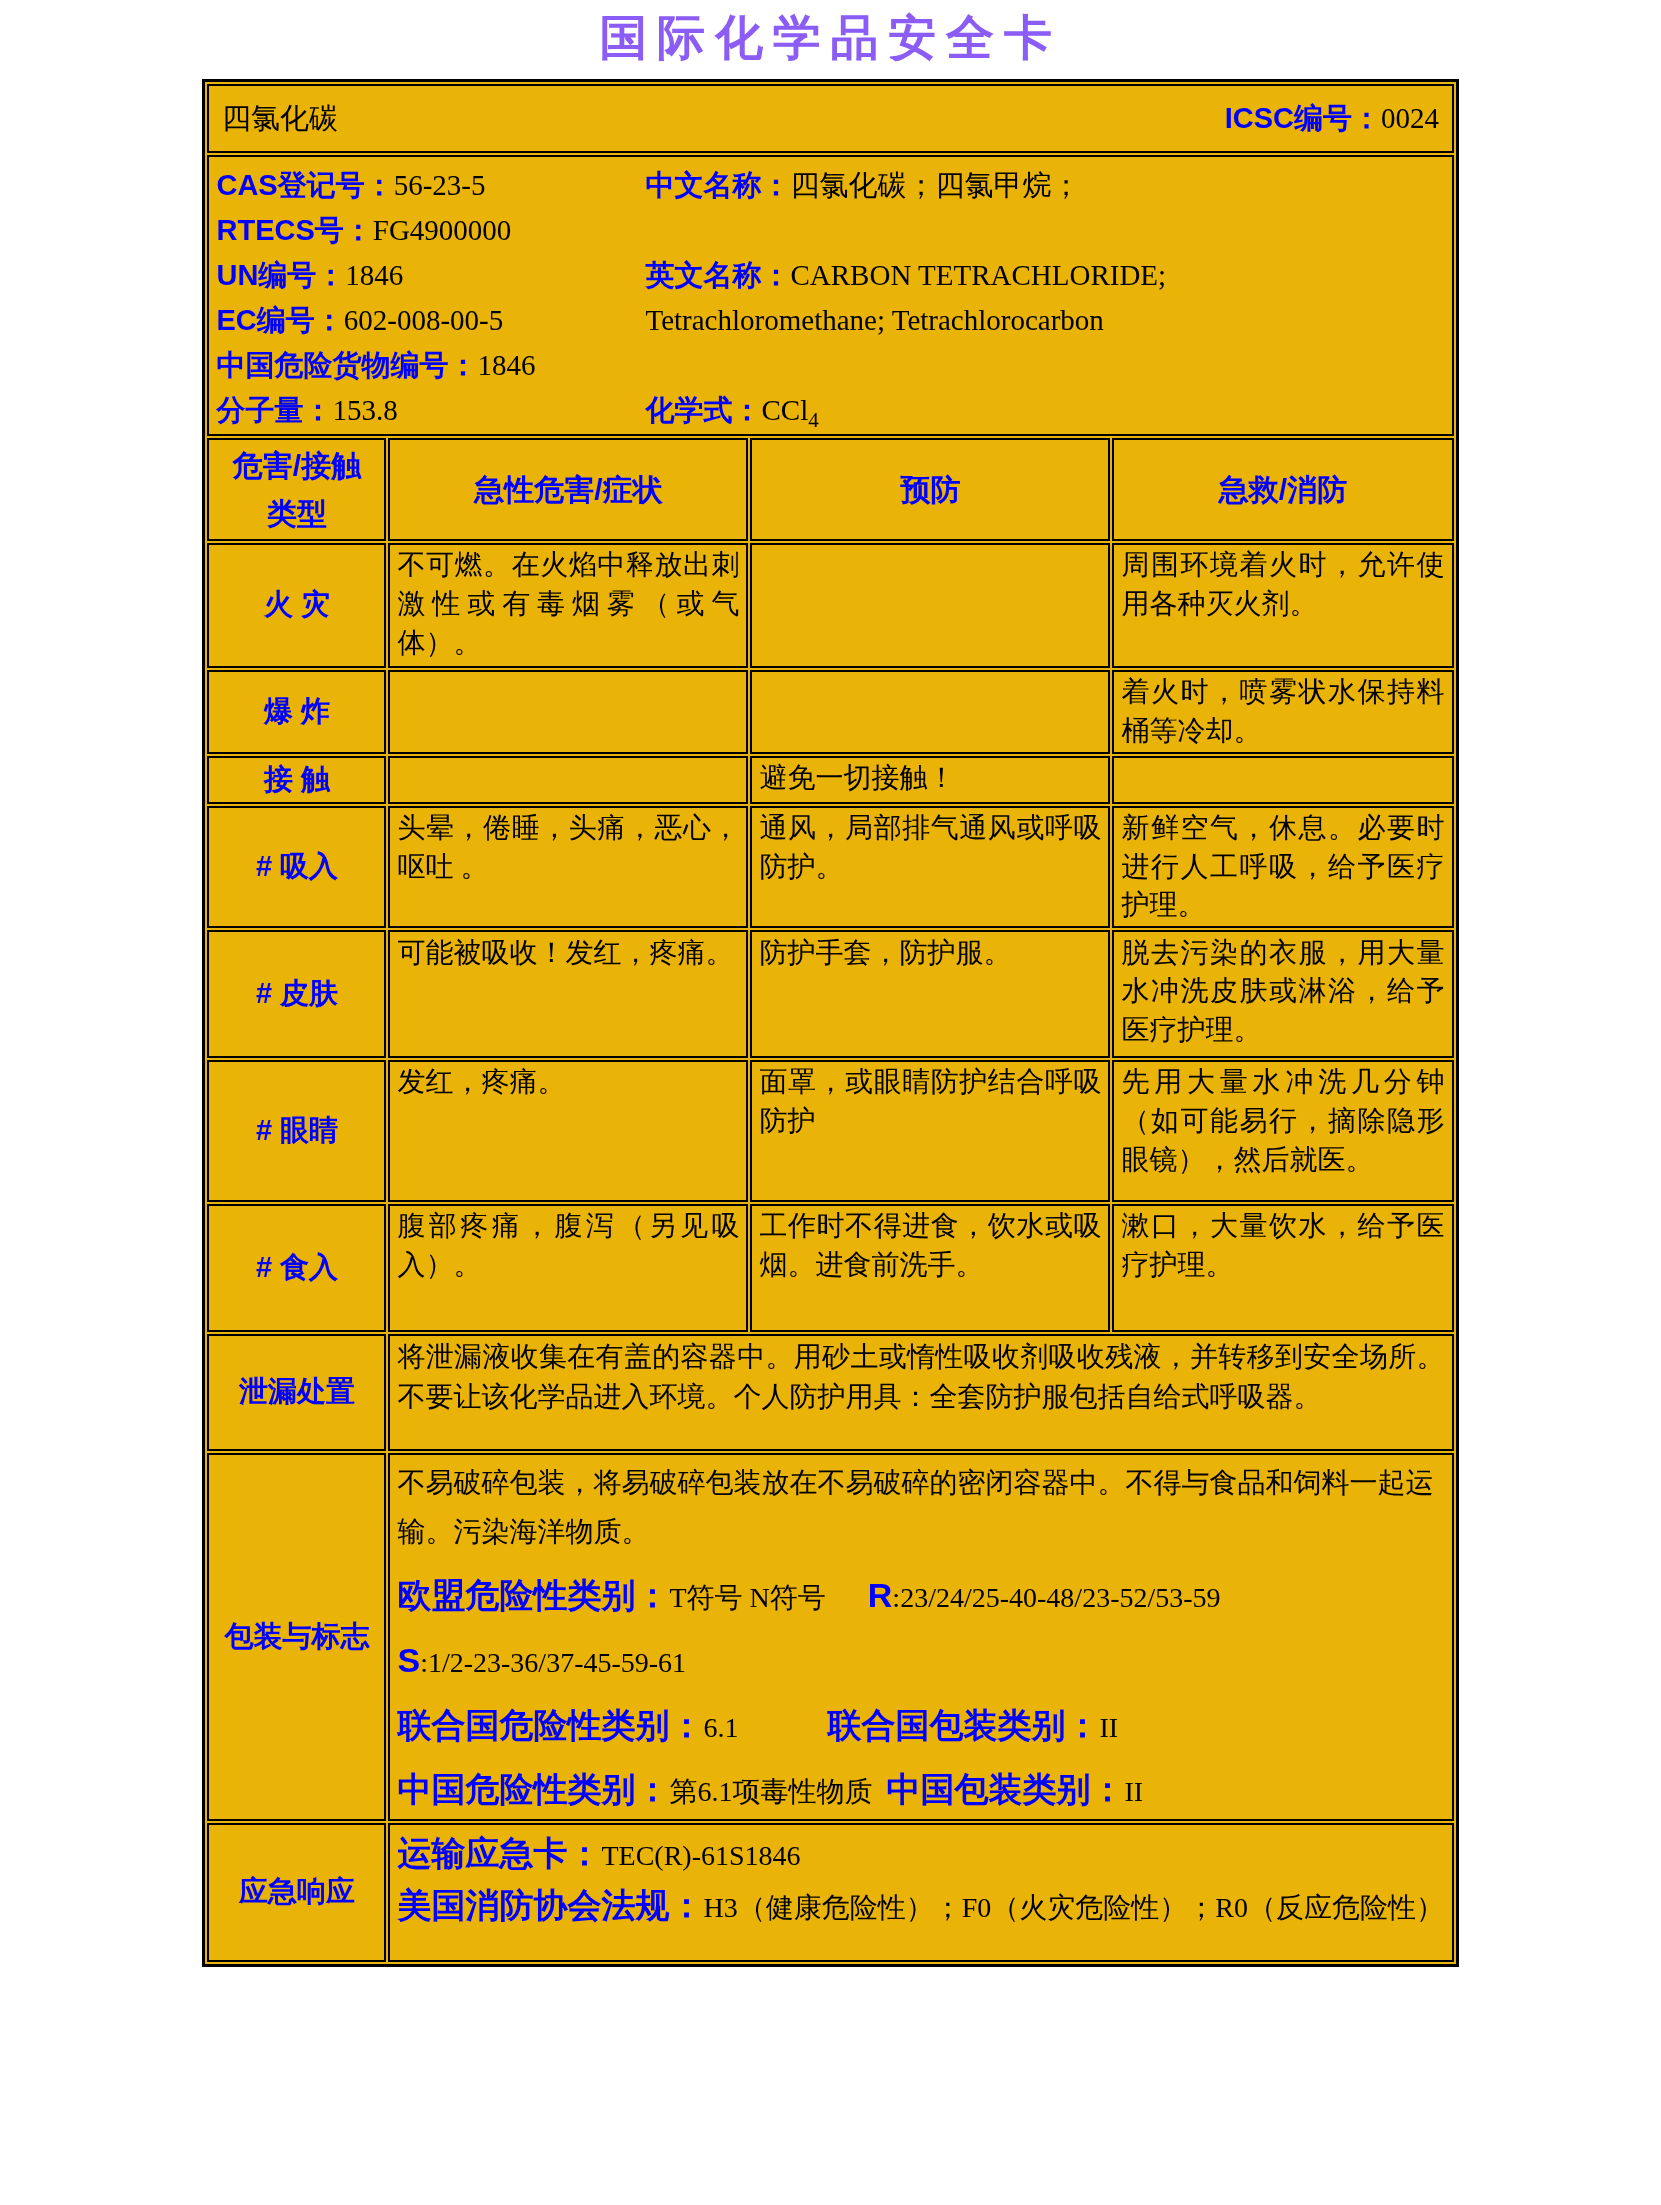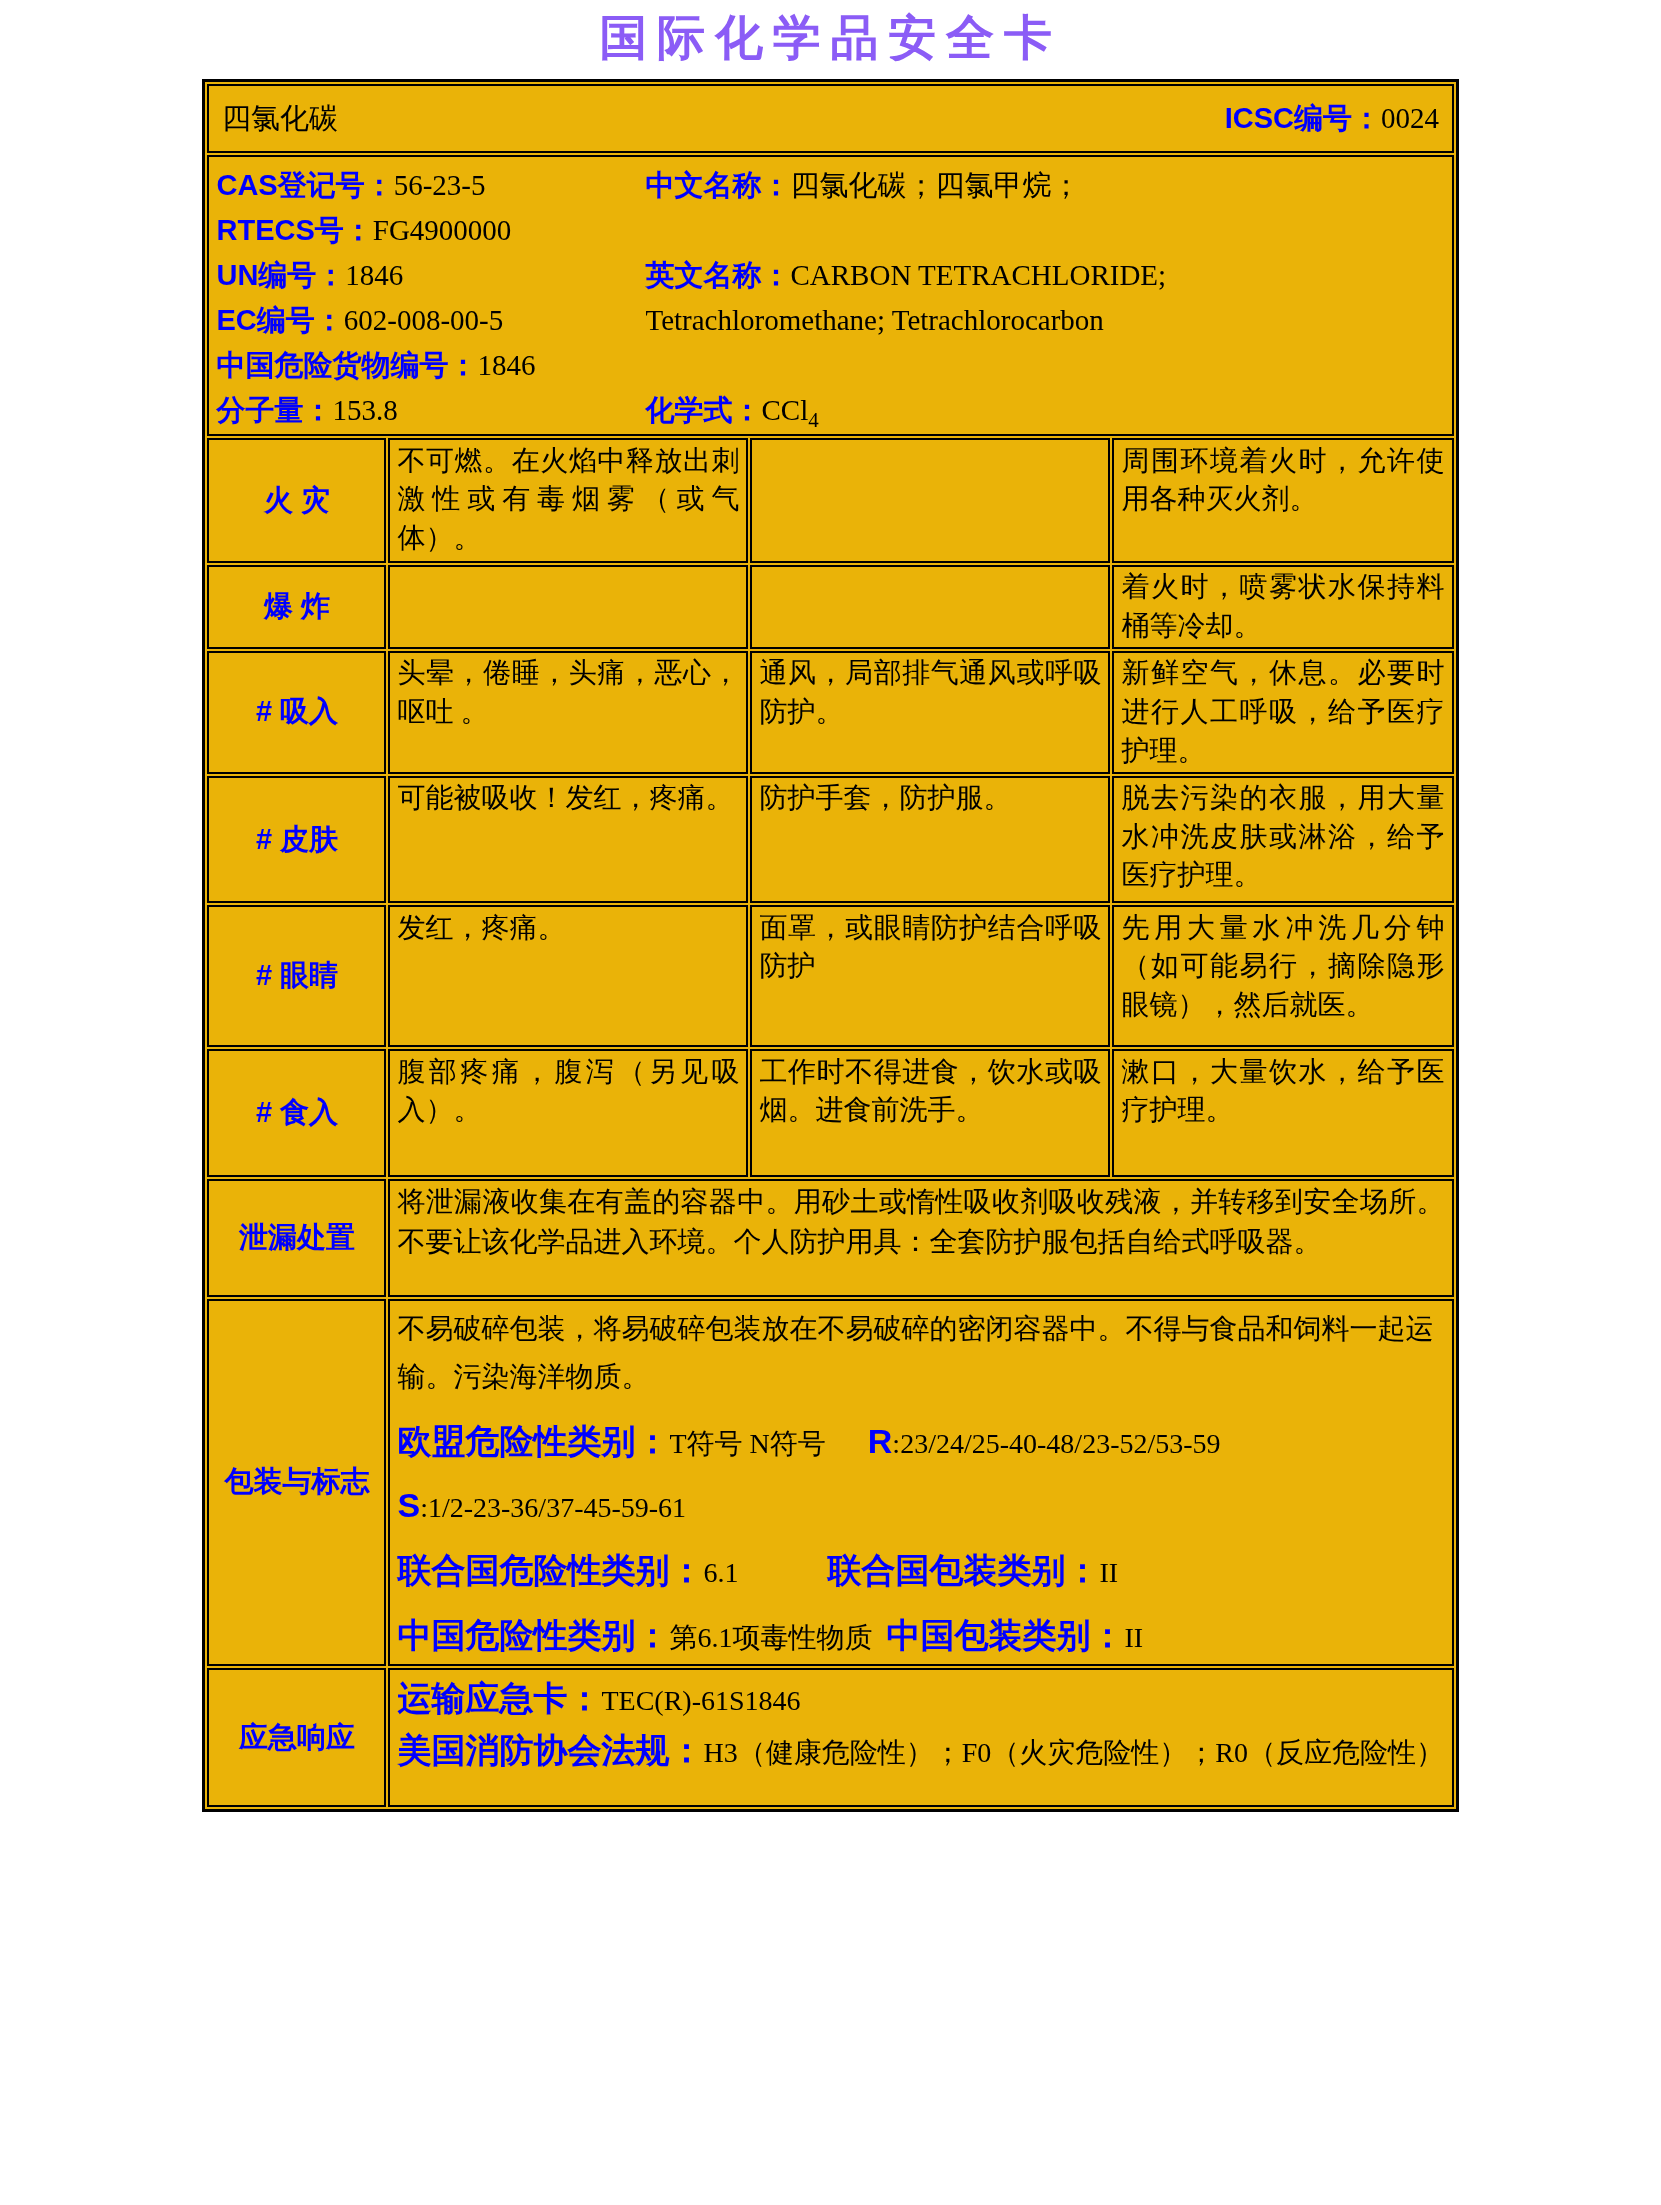--- a/index.html
+++ b/index.html
@@ -150,35 +150,47 @@
             <div class="iline"></div>
             <div class="iline"><span class="blue">英文名称：</span><span>CARBON TETRACHLORIDE;</span></div>
             <div class="iline"><span>Tetrachloromethane; Tetrachlorocarbon</span></div>
             <div class="iline"></div>
             <div class="iline"><span class="blue">化学式：</span><span>CCl</span><sub class="formula-sub">4</sub></div>
           </div>
         </div>
       </td>
     </tr>
 
+    <tr class="hdr-row">
+      <th>危害/接触类型</th>
+      <th>急性危害/症状</th>
+      <th>预防</th>
+      <th>急救/消防</th>
+    </tr>
 
     <tr class="r-fire">
       <td class="lbl">火 灾</td>
       <td class="body">不可燃。在火焰中释放出刺激性或有毒烟雾（或气体）。</td>
       <td class="body"></td>
       <td class="body">周围环境着火时，允许使用各种灭火剂。</td>
     </tr>
 
     <tr class="r-explosion">
       <td class="lbl">爆 炸</td>
       <td class="body"></td>
       <td class="body"></td>
       <td class="body">着火时，喷雾状水保持料桶等冷却。</td>
     </tr>
 
+    <tr class="r-contact">
+      <td class="lbl">接 触</td>
+      <td class="body"></td>
+      <td class="body">避免一切接触！</td>
+      <td class="body"></td>
+    </tr>
 
     <tr class="r-inhale">
       <td class="lbl"># 吸入</td>
       <td class="body">头晕，倦睡，头痛，恶心，呕吐 。</td>
       <td class="body">通风，局部排气通风或呼吸防护。</td>
       <td class="body">新鲜空气，休息。必要时进行人工呼吸，给予医疗护理。</td>
     </tr>
 
     <tr class="r-skin">
       <td class="lbl"># 皮肤</td>

